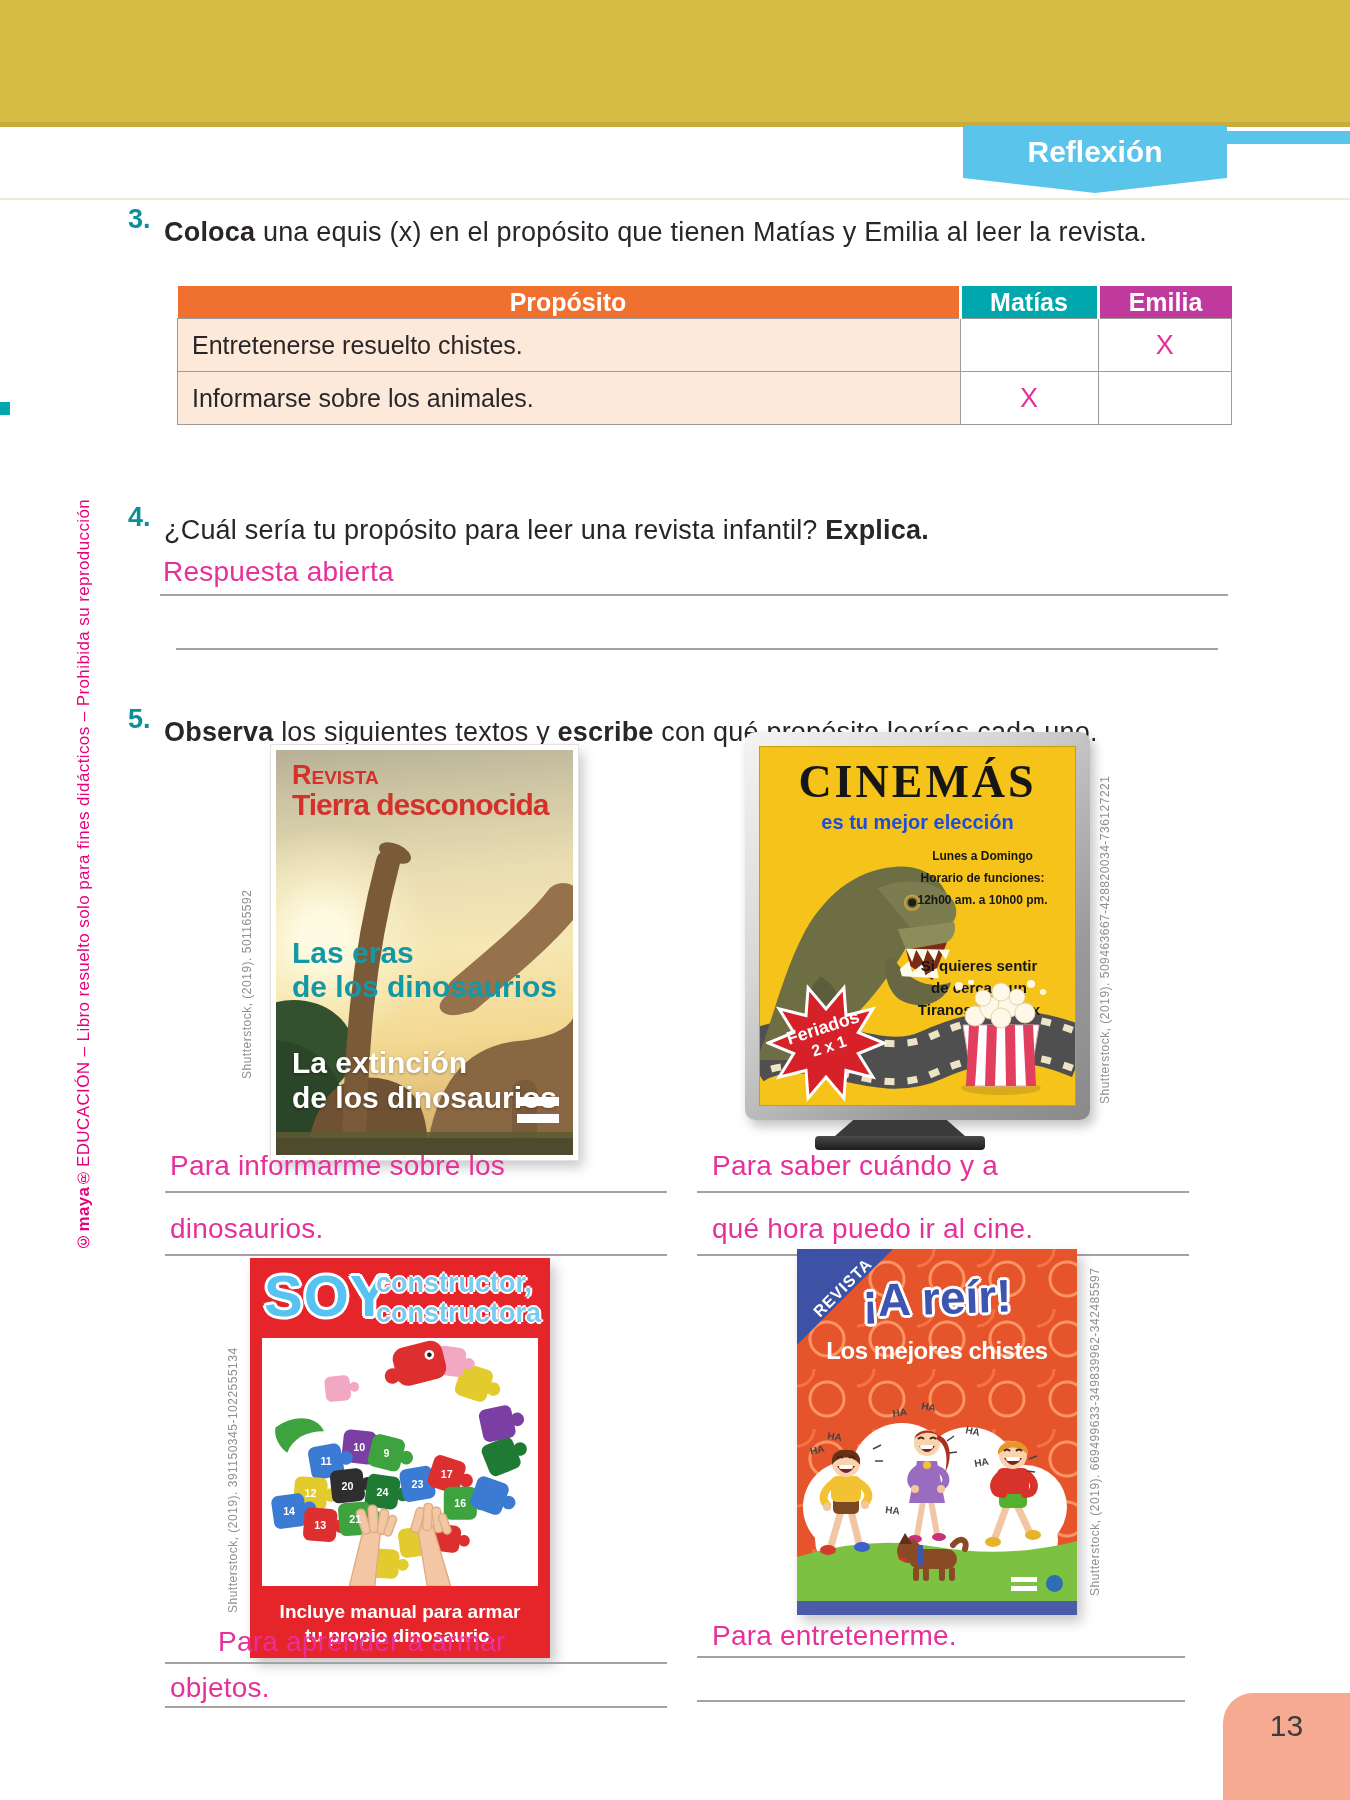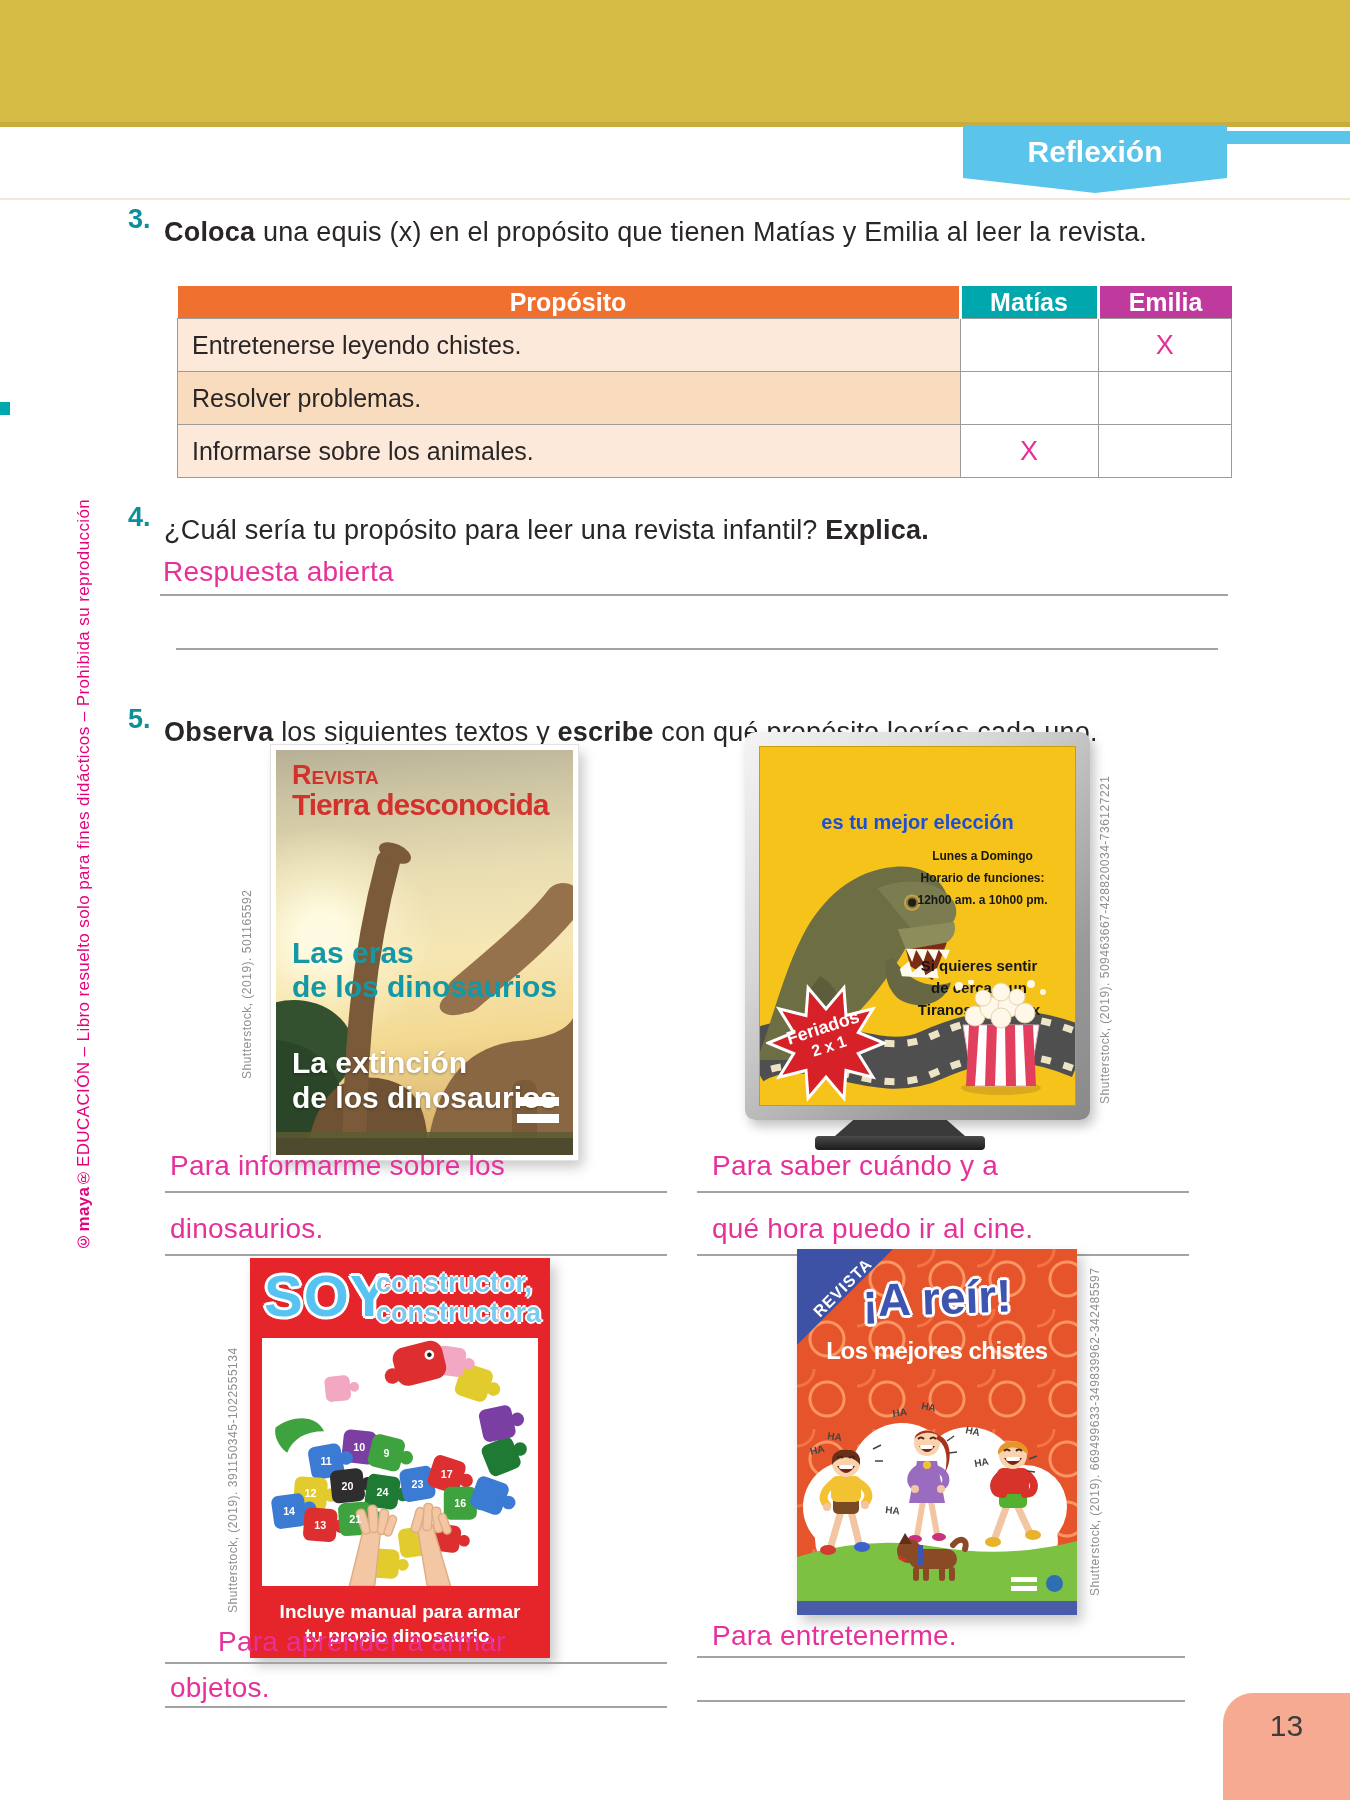--- a/index.html
+++ b/index.html
@@ -132,28 +132,23 @@
   <table class="q3-table">
     <thead>
       <tr>
         <th class="h-prop">Propósito</th>
         <th class="h-mat">Matías</th>
         <th class="h-emi">Emilia</th>
       </tr>
     </thead>
     <tbody>
       <tr class="rA">
-        <td class="lbl">Entretenerse leyendo chistes.</td>
+        <td class="lbl">Entretenerse resuelto chistes.</td>
         <td class="xcell"></td>
         <td class="xcell">X</td>
-      </tr>
-      <tr class="rB">
-        <td class="lbl">Resolver problemas.</td>
-        <td class="xcell"></td>
-        <td class="xcell"></td>
       </tr>
       <tr class="rC">
         <td class="lbl">Informarse sobre los animales.</td>
         <td class="xcell">X</td>
         <td class="xcell"></td>
       </tr>
     </tbody>
   </table>
 
   <div class="qnum" style="left:128px;top:502px;">4.</div>
@@ -204,20 +199,21 @@
         <path d="M118,62 C145,50 178,54 192,74 C197,82 196,92 190,97 L150,100 Z" fill="#7b7c4f"></path>
         <path d="M138,102 L193,95 C196,104 192,112 184,116 L146,122 Z" fill="#8c8d5a"></path>
         <path d="M146,122 L186,115 L172,152 L150,138 Z" fill="#7c2c15"></path>
         <path d="M146,121 l6,13 4,-12 7,12 4,-12 7,11 4,-11 7,10 4,-10 -43,-1 z" fill="#fbfbee"></path>
         <path d="M134,130 C146,152 170,162 190,154 C186,172 164,182 144,173 C130,167 124,148 126,133 Z" fill="#676843"></path>
         <path d="M140,141 l9,-8 3,11 10,-8 3,11 11,-7 2,10 -36,-2 z" fill="#fbfbee"></path>
         <circle cx="152" cy="76" r="7" fill="none" stroke="#caa23c" stroke-width="2"></circle>
         <circle cx="152" cy="76" r="4" fill="#1f1f12"></circle>
         <path d="M62,148 C76,156 86,172 80,188 C68,192 54,180 50,164 Z" fill="#5c5d3b"></path>
       </svg>
+      <div class="cin-title">CINEMÁS</div>
       <div class="cin-tag">es tu mejor elección</div>
       <div class="cin-sched">
         <div>Lunes a Domingo</div>
         <div>Horario de funciones:</div>
         <div>12h00 am. a 10h00 pm.</div>
       </div>
       <div class="cin-promo">
         <div>Si quieres sentir</div>
         <div>de cerca a un</div>
         <div>Tiranosaurio Rex</div>

